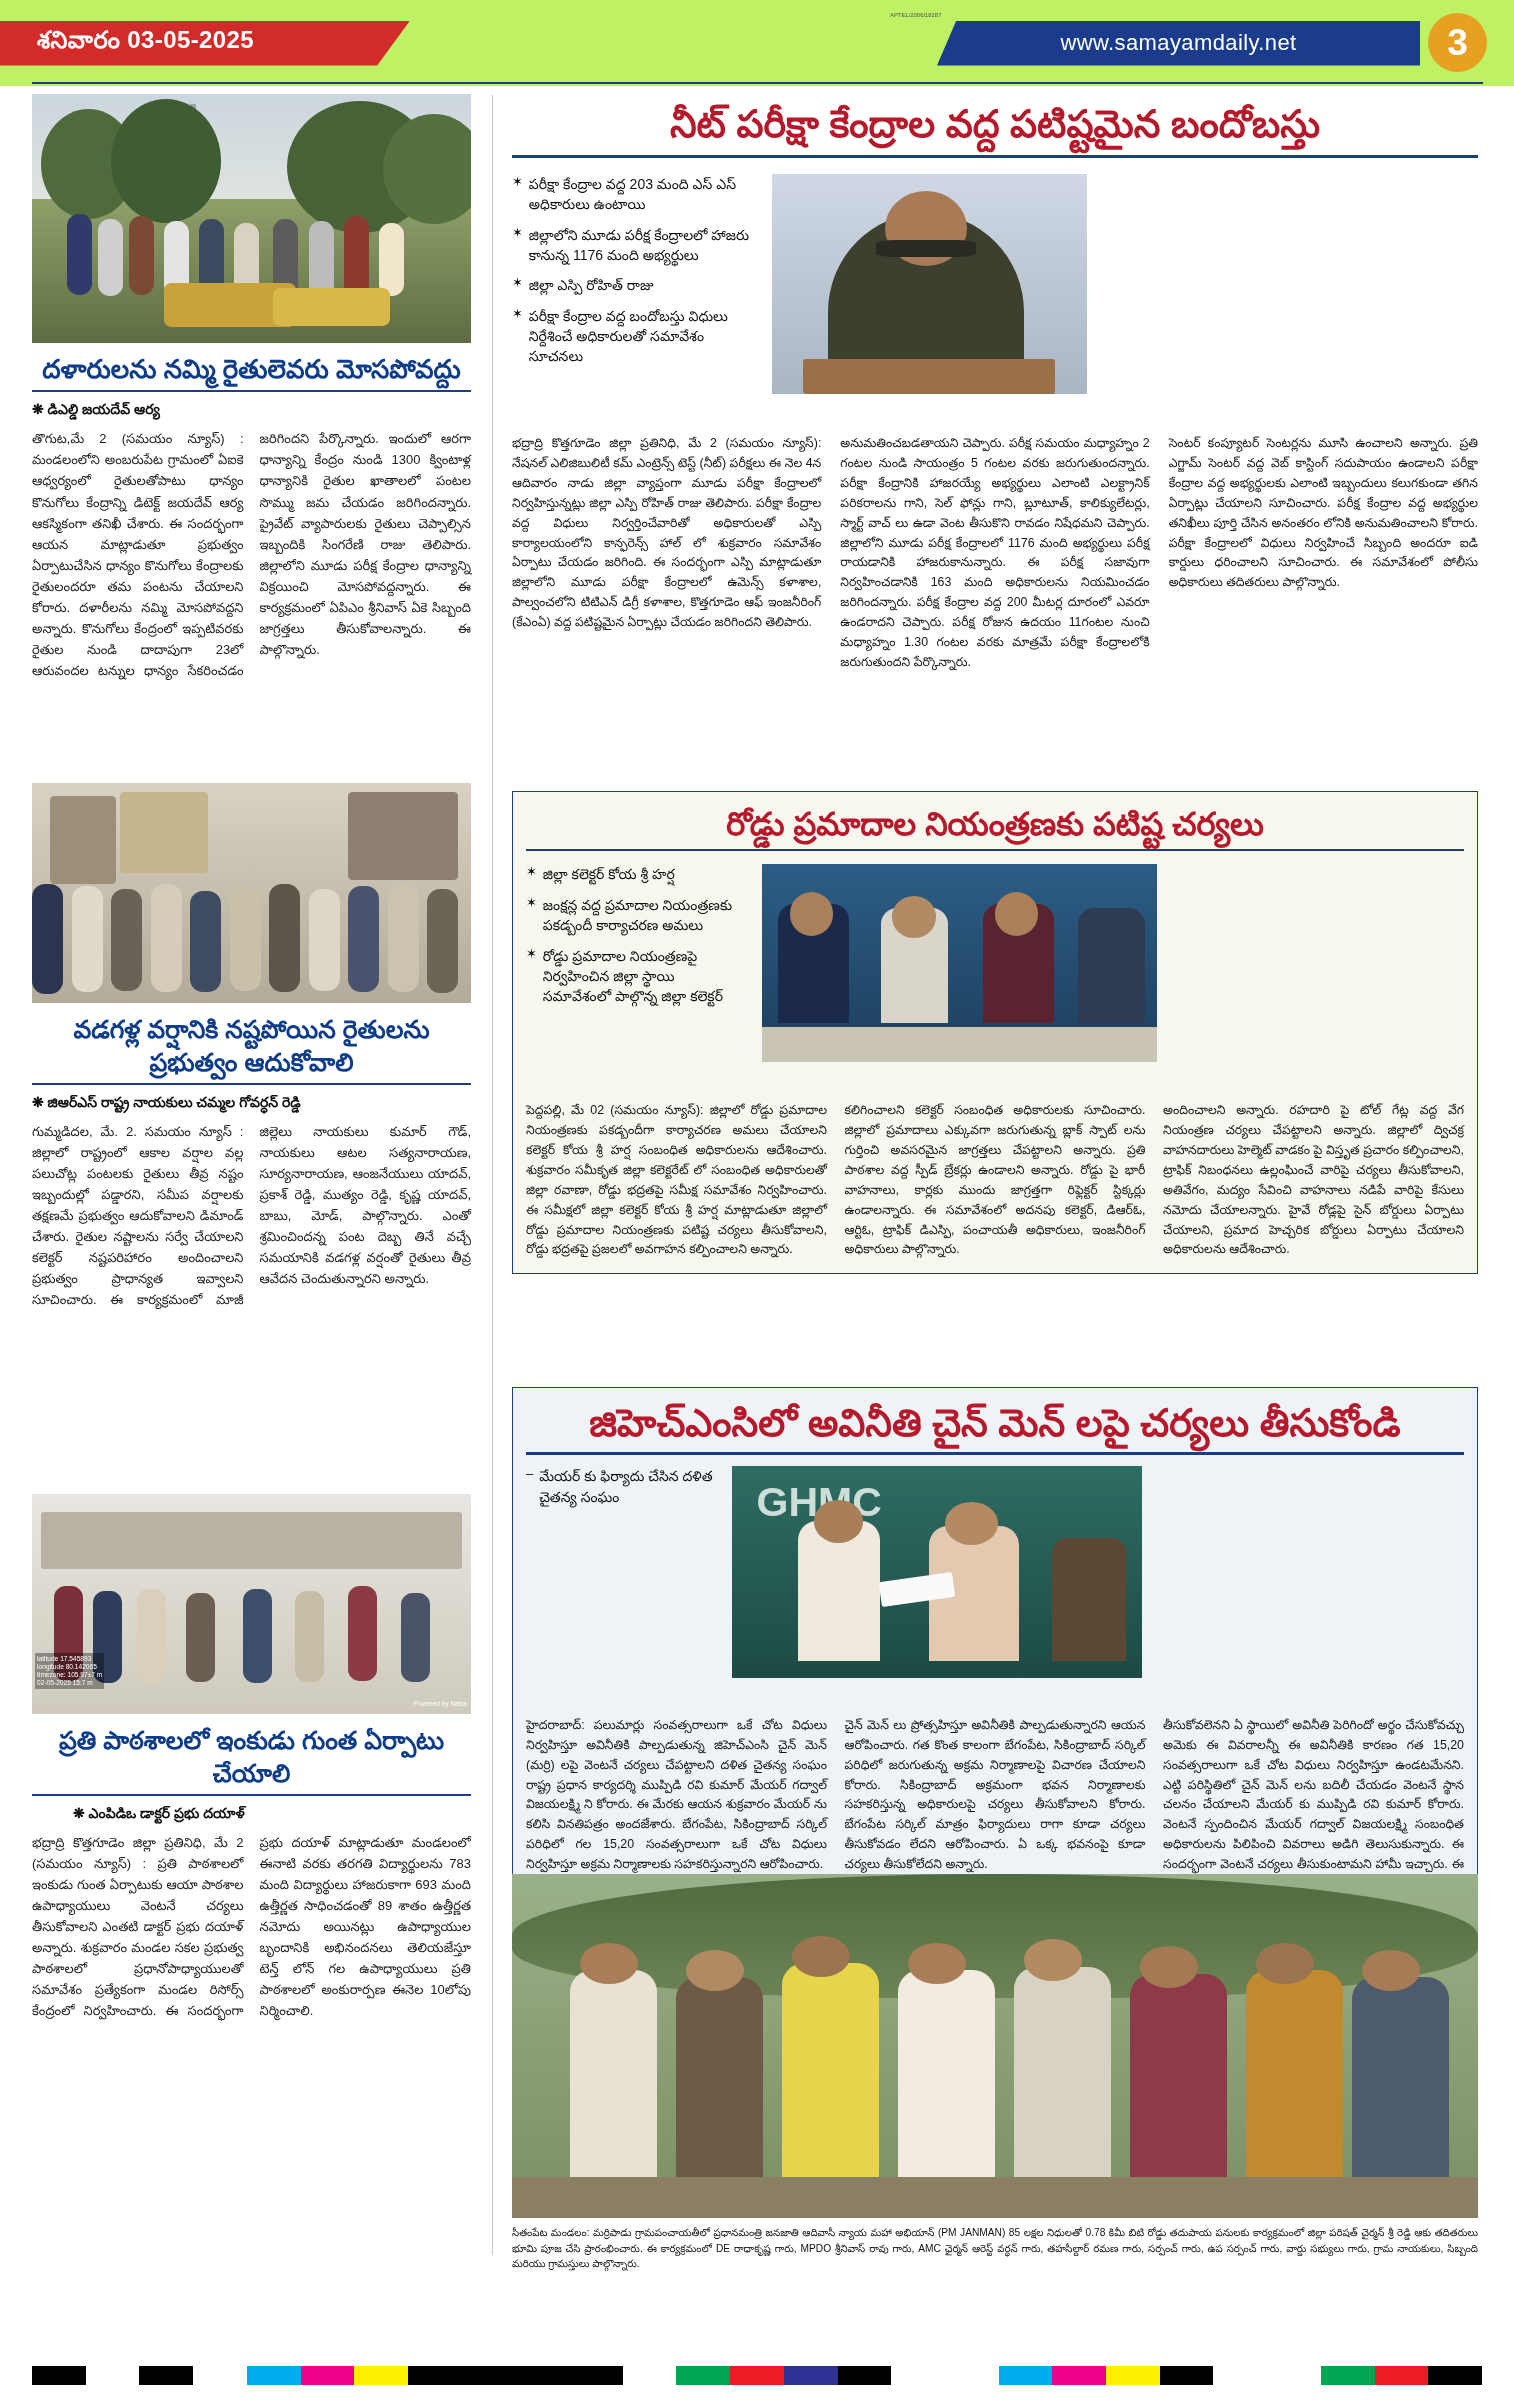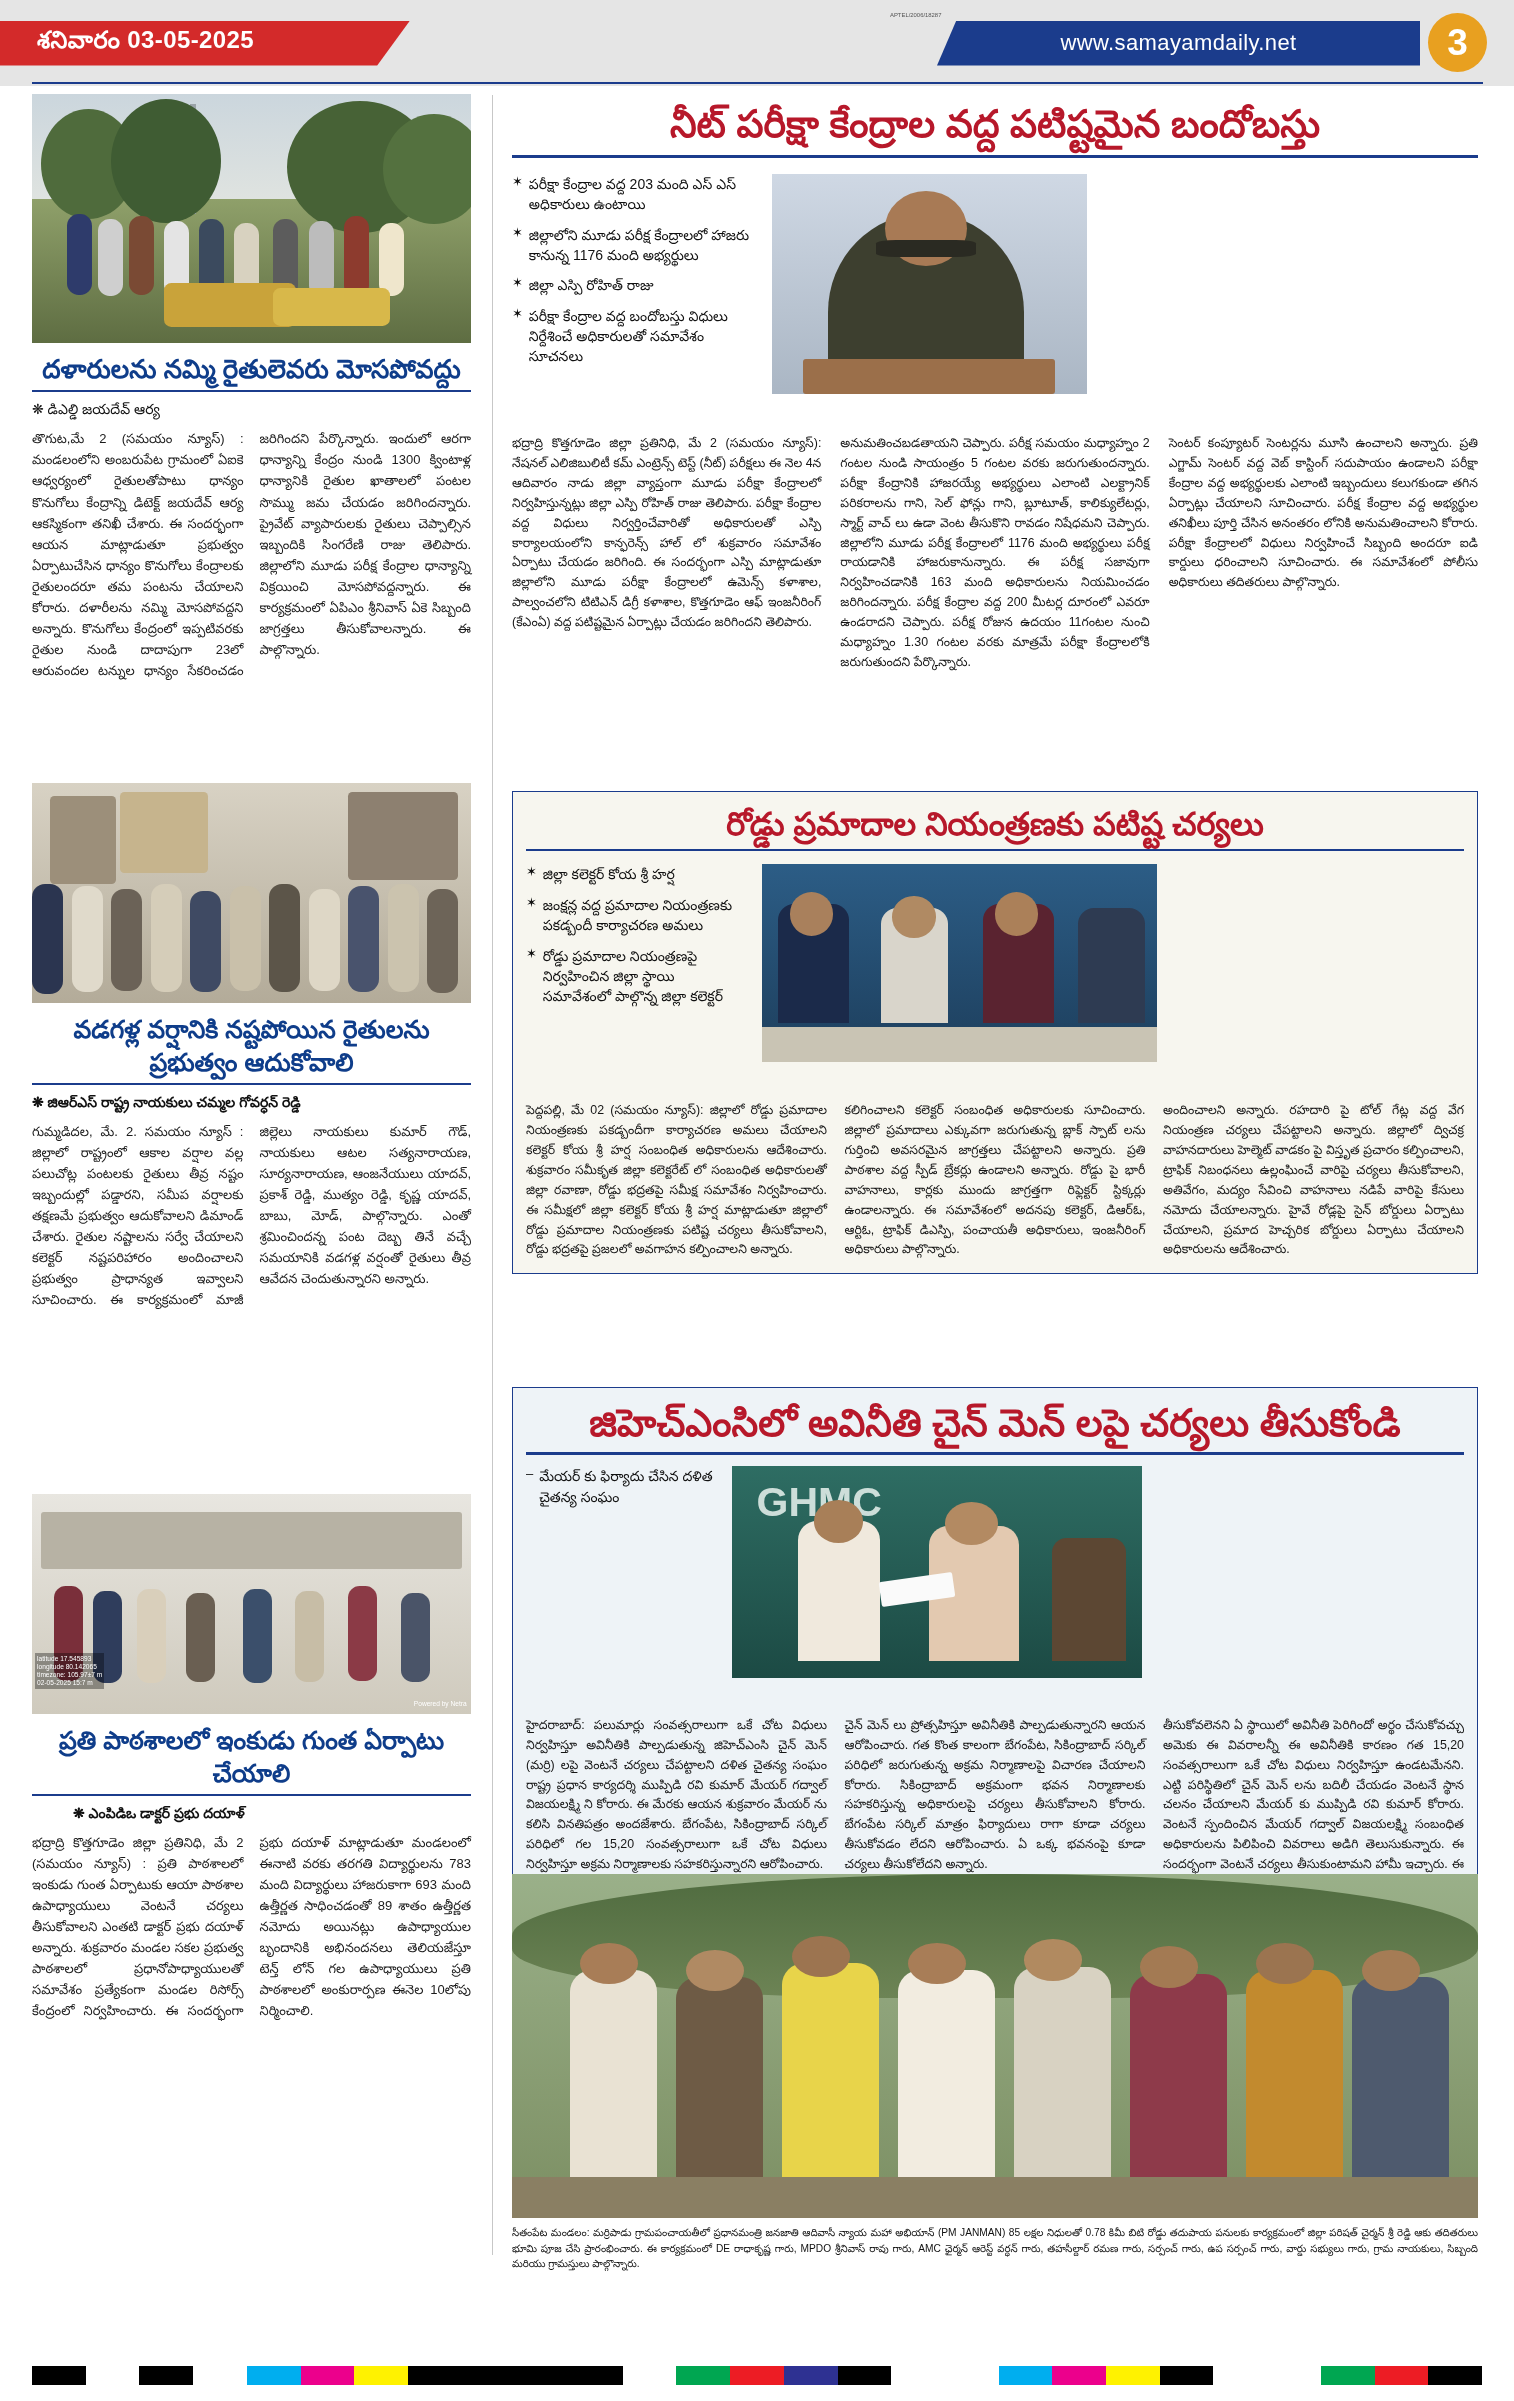--- a/index.html
+++ b/index.html
@@ -7,21 +7,21 @@
   body {
     width:1515px; height:2401px;
     background:#ffffff;
     font-family:"Liberation Sans", sans-serif;
     color:#111;
     overflow:hidden;
   }
   .page { position:relative; width:1515px; height:2401px; background:#fff; }
 
   
-  .masthead { position:absolute; left:0; top:0; width:1515px; height:86px; background:#e5e5e5; }
+  .masthead { position:absolute; left:0; top:0; width:1515px; height:86px; background:#bef264; }
   .date-ribbon {
     position:absolute; left:0; top:20.5px; width:410px; height:45px;
     background:#d32a2a; color:#fff;
     display:flex; align-items:center; padding-left:37px;
     font-size:24px; font-weight:bold; letter-spacing:0.4px;
     clip-path: polygon(0 0, 100% 0, 92% 100%, 0 100%);
   }
   .logo-wrap { position:absolute; left:644px; top:13px; width:242px; height:63px; text-align:center; }
   .logo-main { font-size:34px; font-weight:bold; color:#d32a2a; line-height:1; letter-spacing:0.7px; }
   .logo-sub { font-size:8.8px; color:#1a3f8f; margin-top:2.9px; }
@@ -103,21 +103,21 @@
       <div class="blob" style="left:46%;top:52%;width:25px;height:73px;background:#d8d2c0;border-radius:11.7px;"></div>
       <div class="blob" style="left:55%;top:50%;width:25px;height:78px;background:#5c5c5c;border-radius:11.7px;"></div>
       <div class="blob" style="left:63%;top:51%;width:25px;height:76px;background:#bcbcbc;border-radius:11.7px;"></div>
       <div class="blob" style="left:71%;top:49%;width:25px;height:81px;background:#8d3b2e;border-radius:11.7px;"></div>
       <div class="blob" style="left:79%;top:52%;width:25px;height:73px;background:#efe6cc;border-radius:11.7px;"></div>
       <div class="blob" style="left:30%;top:76%;width:132px;height:44px;background:#c9a33a;border-radius:7.3px;"></div>
       <div class="blob" style="left:55%;top:78%;width:117px;height:38px;background:#d8b84a;border-radius:7.3px;"></div>
     </div>
     <div class="head-te" style="font-size:26px; margin-top:10.2px; text-align:center;">దళారులను నమ్మి రైతులెవరు మోసపోవద్దు</div>
     <div class="underline-blue"></div>
-    <div style="margin-top:8.8px; font-size:14px; font-weight:normal; color:#111;">❋ డిఎల్డి జయదేవ్ ఆర్య</div>
+    <div style="margin-top:8.8px; font-size:14px; font-weight:bold; color:#111;">❋ డిఎల్డి జయదేవ్ ఆర్య</div>
     <div class="body-te" style="margin-top:7.3px; column-count:2; column-gap:16px;">తొగుట,మే 2 (సమయం న్యూస్) : మండలంలోని అంబరుపేట గ్రామంలో ఏఐకె ఆధ్వర్యంలో రైతులతోపాటు ధాన్యం కొనుగోలు కేంద్రాన్ని డిటెక్ట్ జయదేవ్ ఆర్య ఆకస్మికంగా తనిఖీ చేశారు. ఈ సందర్భంగా ఆయన మాట్లాడుతూ ప్రభుత్వం ఏర్పాటుచేసిన ధాన్యం కొనుగోలు కేంద్రాలకు రైతులందరూ తమ పంటను చేయాలని కోరారు. దళారీలను నమ్మి మోసపోవద్దని అన్నారు. కొనుగోలు కేంద్రంలో ఇప్పటివరకు రైతుల నుండి దాదాపుగా 23లో ఆరువందల టన్నుల ధాన్యం సేకరించడం జరిగిందని పేర్కొన్నారు. ఇందులో ఆరగా ధాన్యాన్ని కేంద్రం నుండి 1300 క్వింటాళ్ల ధాన్యానికి రైతుల ఖాతాలలో పంటల సొమ్ము జమ చేయడం జరిగిందన్నారు. ప్రైవేట్ వ్యాపారులకు రైతులు చెప్పాల్సిన ఇబ్బందికి సింగరేణి రాజు తెలిపారు. జిల్లాలోని మూడు పరీక్ష కేంద్రాల ధాన్యాన్ని విక్రయించి మోసపోవద్దన్నారు. ఈ కార్యక్రమంలో ఏపిఎం శ్రీనివాస్ ఏకె సిబ్బంది జాగ్రత్తలు తీసుకోవాలన్నారు. ఈ పాల్గొన్నారు.</div>
   </div>
 
   <div class="col-left" style="top:783px;">
     <div class="photo" style="height:220px;">
       <div class="ph-room"></div>
       <div class="blob" style="left:4%;top:6%;width:66px;height:88px;background:#9c8f7a;border-radius:4.4px;"></div>
       <div class="blob" style="left:20%;top:4%;width:88px;height:81px;background:#c6b48d;border-radius:4.4px;"></div>
       <div class="blob" style="left:72%;top:4%;width:110px;height:88px;background:#8d8070;border-radius:4.4px;"></div>
       <div class="blob" style="left:0%;top:46%;width:31px;height:110px;background:#2b3550;border-radius:13px;"></div>

